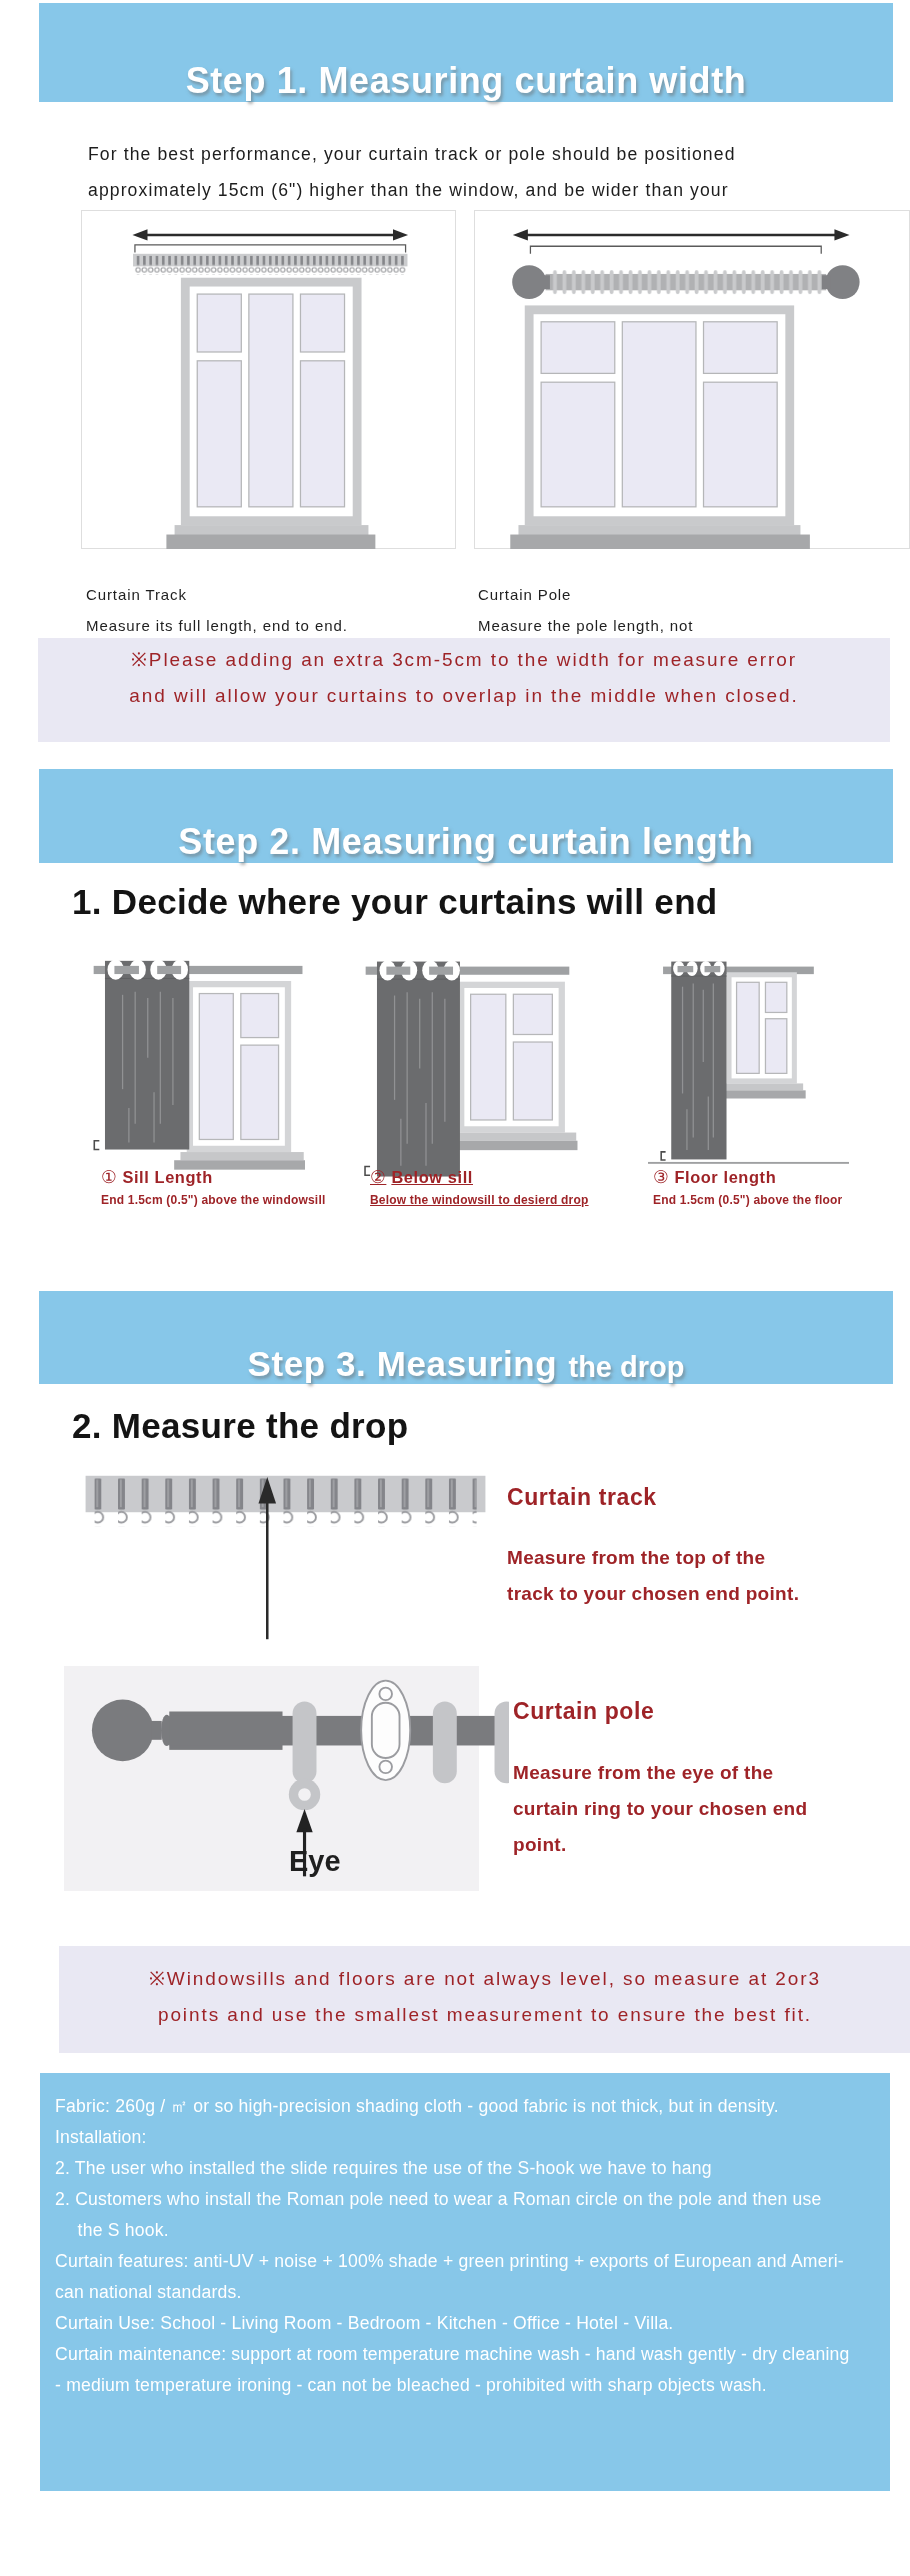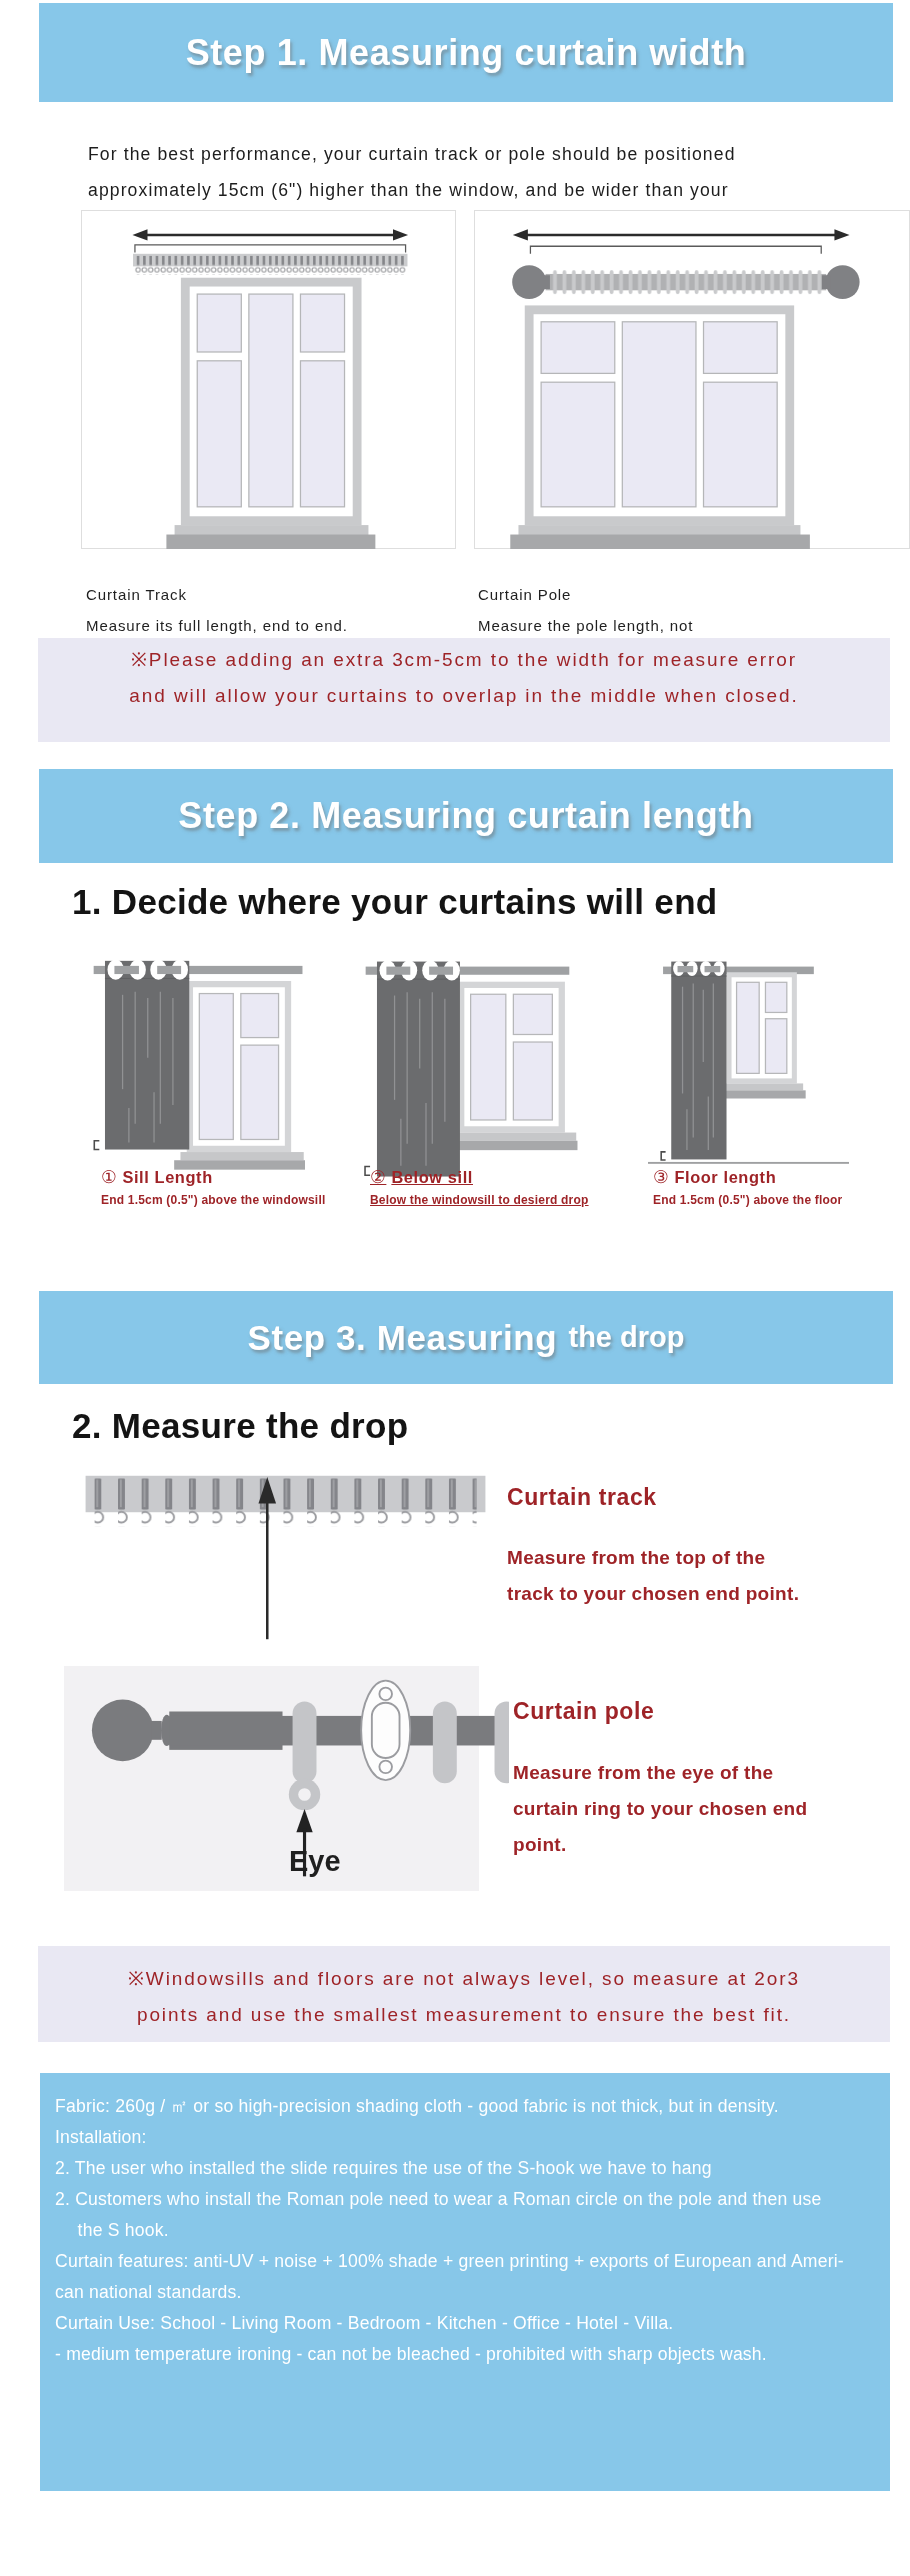--- a/index.html
+++ b/index.html
@@ -9,21 +9,21 @@
     --ink:#1d1d1d;
   }
   html,body{margin:0;padding:0;background:#ffffff;}
   .page{
     position:relative;width:910px;height:2576px;margin:0 auto;background:#ffffff;overflow:hidden;
     font-family:"Liberation Sans", sans-serif;
   }
   .abs{position:absolute;}
   .banner{
     position:absolute;left:39px;width:854px;background:var(--blue);
-    display:flex;align-items:center;justify-content:center;
+    display:flex;align-items:flex-end;justify-content:center;
     color:#ffffff;font-weight:700;letter-spacing:0.6px;
     text-shadow:1.9px 2.5px 3.1px rgba(105,105,105,0.5);
   }
   .banner1{top:3.1px;height:99px;font-size:36px;}
   .banner2{top:769px;height:94px;font-size:36px;}
   .banner3{top:1291px;height:93px;font-size:35px;}
   .banner3 .sub{font-size:29px;margin-left:11.3px;letter-spacing:0;}
   .intro{
     position:absolute;left:88px;top:136px;width:799px;
     font-size:17.6px;color:var(--ink);letter-spacing:1.1px;line-height:36px;white-space:nowrap;
@@ -35,21 +35,21 @@
   .cap{
     position:absolute;top:579px;font-size:15px;color:#1f1f1f;
     letter-spacing:0.9px;line-height:31px;white-space:nowrap;
   }
   .noteband{
     position:absolute;left:38px;width:852px;background:var(--note-bg);
     text-align:center;color:var(--red);font-size:19px;letter-spacing:1.9px;
     line-height:36px;white-space:nowrap;
   }
   .note1{top:638px;height:104px;padding-top:4px;box-sizing:border-box;}
-  .note2{top:1946px;height:96px;padding-top:15px;box-sizing:border-box;}
+  .note2{top:1946px;height:107px;padding-top:15px;box-sizing:border-box;margin-left:21px;}
   .h-black{
     position:absolute;left:72px;font-size:35px;font-weight:700;color:#141414;
     letter-spacing:0.3px;white-space:nowrap;
   }
   .h1{top:882px;}
   .h2{top:1406px;}
   .figcap{position:absolute;white-space:nowrap;color:var(--red);}
   .figcap .t{font-size:16.4px;font-weight:700;letter-spacing:0.6px;}
   .figcap .t .num{font-weight:400;font-size:17.6px;margin-right:5px;}
   .figcap .d{font-size:12px;font-weight:700;margin-top:5px;letter-spacing:0.2px;}
@@ -367,17 +367,18 @@
 
   <div class="bottombox">
     <div class="bline">Fabric: 260g / ㎡ or so high-precision shading cloth - good fabric is not thick, but in density.</div>
     <div class="bline">Installation:</div>
     <div class="bline">2. The user who installed the slide requires the use of the S-hook we have to hang</div>
     <div class="bline">2. Customers who install the Roman pole need to wear a Roman circle on the pole and then use</div>
     <div class="bline indent">the S hook.</div>
     <div class="bline">Curtain features: anti-UV + noise + 100% shade + green printing + exports of European and Ameri-</div>
     <div class="bline">can national standards.</div>
     <div class="bline">Curtain Use: School - Living Room - Bedroom - Kitchen - Office - Hotel - Villa.</div>
+    <div class="bline">Curtain maintenance: support at room temperature machine wash - hand wash gently - dry cleaning</div>
     <div class="bline">- medium temperature ironing - can not be bleached - prohibited with sharp objects wash.</div>
   </div>
 
 </div>
 
 
 </body></html>

